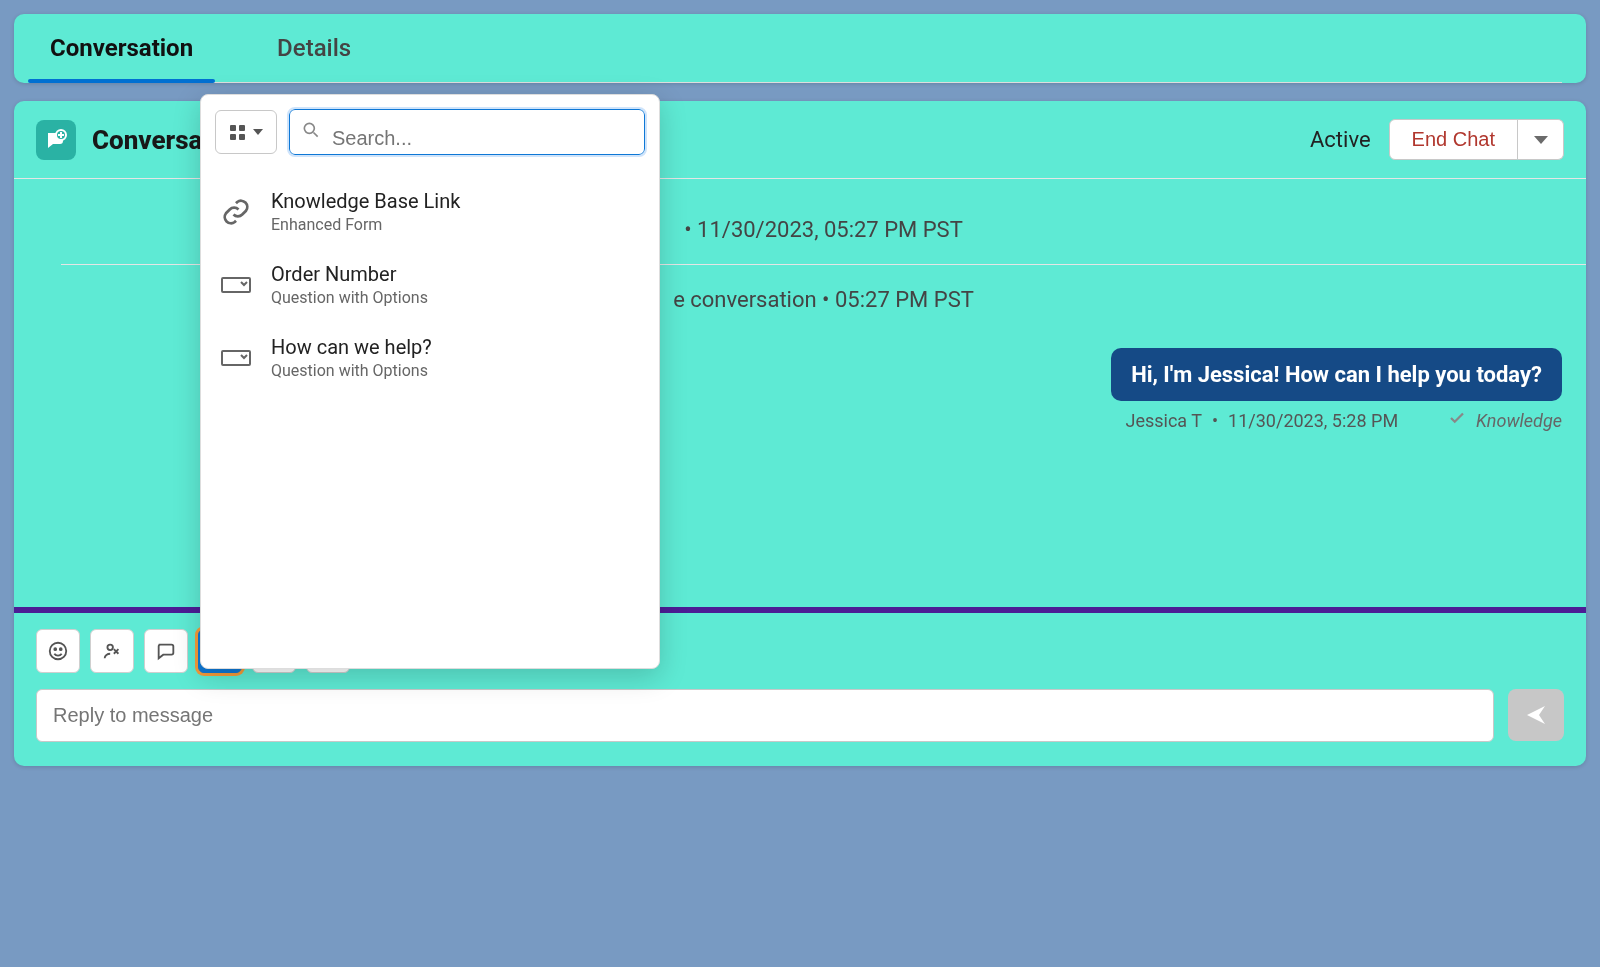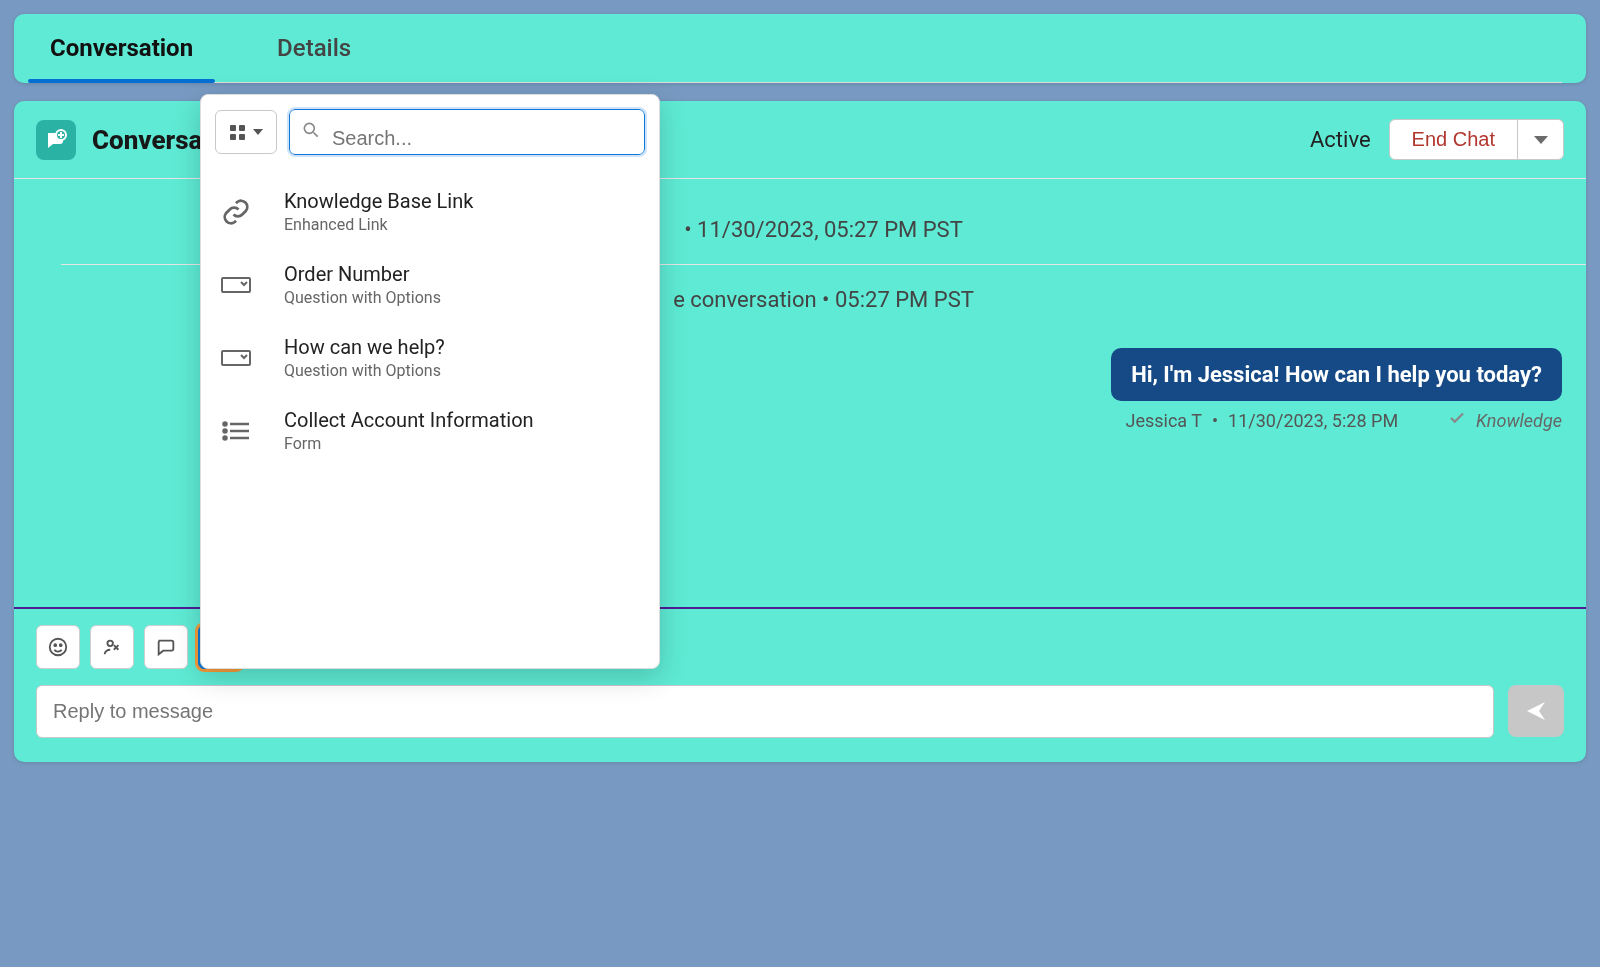--- a/index.html
+++ b/index.html
@@ -22,40 +22,40 @@
 .end-chat-btn{border:1px solid #c8c8c8;background:#fff;color:#b1372e;font-size:20px;padding:8px 22px;border-radius:6px 0 0 6px;cursor:pointer;}
 .end-chat-caret{border:1px solid #c8c8c8;border-left:none;background:#fff;width:46px;border-radius:0 6px 6px 0;display:flex;align-items:center;justify-content:center;cursor:pointer;}
 .divider{height:1px;background:#e5e5e5;}
 .thread{padding:28px 24px 40px 24px;min-height:360px;margin-left:47px;}
 .sys-line{color:#444;font-size:22px;text-align:center;margin:10px 0 8px 0;}
 .thread .divider{margin:22px -24px;}
 .msg-wrap{display:flex;justify-content:flex-end;margin-top:36px;font-weight:bold;}
 .bubble{background:#154a86;color:#fff;font-size:22px;padding:14px 20px;border-radius:10px;max-width:70%;}
 .msg-meta{display:flex;justify-content:flex-end;gap:10px;color:#555;font-size:18px;margin-top:8px;align-items:center;}
 .msg-meta .deliv{font-style:italic;color:#666;}
-.composer{padding:16px 22px 24px 22px;border-top:2px solid #4c1d95;}
+.composer{padding:16px 22px 24px 22px;border-top:6px solid #4c1d95;}
 .tool-row{display:flex;gap:10px;margin-bottom:16px;}
 .tool-btn{width:44px;height:44px;border:1px solid #cfcfcf;border-radius:6px;background:#fff;display:flex;align-items:center;justify-content:center;cursor:pointer;}
 .tool-btn svg{stroke:#555;}
 .tool-btn.active{background:#0e78d6;border-color:#0e78d6;box-shadow:0 0 0 3px #f59b3a;}
 .tool-btn.active svg{stroke:#fff;}
 .reply-row{display:flex;gap:14px;}
 .reply-input{flex:1;border:1px solid #c8c8c8;border-radius:6px;font-size:20px;padding:14px 16px;color:#777;}
 .send-btn{width:56px;height:52px;border:none;border-radius:8px;background:#c7c7c7;display:flex;align-items:center;justify-content:center;cursor:pointer;}
 
 .popover{position:absolute;top:94px;left:200px;width:460px;min-height:575px;background:#fff;border:1px solid #ddd;border-radius:8px;box-shadow:0 8px 28px rgba(0,0,0,.18);padding:14px;box-sizing:border-box;z-index:50;}
 .pop-top{display:flex;gap:12px;align-items:center;margin-bottom:20px;}
 .grid-btn{width:62px;height:44px;border:1px solid #c8c8c8;border-radius:6px;background:#fff;display:flex;align-items:center;justify-content:center;gap:4px;cursor:pointer;}
 .grid-dots{display:grid;grid-template-columns:repeat(2,6px);grid-template-rows:repeat(2,6px);gap:3px;}
 .grid-dots span{width:6px;height:6px;background:#555;border-radius:1px;}
 .grid-caret{width:0;height:0;border-left:5px solid transparent;border-right:5px solid transparent;border-top:6px solid #555;margin-left:4px;}
 .search-wrap{flex:1;position:relative;}
 .search-wrap input{width:100%;box-sizing:border-box;height:46px;border:1px solid #0e78d6;border-radius:6px;outline:2px solid #cfe4fb;padding:12px 14px 0 42px;font-size:20px;}
 .search-wrap .sicon{position:absolute;left:12px;top:50%;transform:translateY(-50%);}
-.pop-item{display:flex;align-items:center;gap:31px;padding:14px 4px;cursor:pointer;border-radius:6px;}
+.pop-item{display:flex;align-items:center;gap:18px;padding:14px 4px;cursor:pointer;border-radius:6px;}
 .pi-icon{width:34px;display:flex;justify-content:center;}
 .pi-text .t1{font-size:20px;color:#222;}
 .pi-text .t2{font-size:16px;color:#666;margin-top:2px;}
 </style>
 </head>
 <body>
 
 <div class="card tabs-card">
   <div class="tabs-row">
     <div class="tab active">Conversation</div>
@@ -186,21 +186,21 @@
 
   <div class="pop-item">
     <div class="pi-icon">
       <svg width="30" height="30" viewBox="0 0 24 24" fill="none" stroke="#666" stroke-width="2.2">
           <path d="M10 14a5 5 0 0 0 7 0l3-3a5 5 0 0 0-7-7l-1 1"></path>
           <path d="M14 10a5 5 0 0 0-7 0l-3 3a5 5 0 0 0 7 7l1-1"></path>
         </svg>
     </div>
     <div class="pi-text">
       <div class="t1">Knowledge Base Link</div>
-      <div class="t2">Enhanced Link</div>
+      <div class="t2">Enhanced Form</div>
     </div>
   </div>
 
   <div class="pop-item">
     <div class="pi-icon">
       <svg width="30" height="22" viewBox="0 0 30 22" fill="none" stroke="#666" stroke-width="2">
           <rect x="1" y="4" width="28" height="14" rx="1"></rect>
           <path d="M22 8l3 3 3-3" transform="translate(-2 0)"></path>
         </svg>
     </div>
@@ -216,30 +216,14 @@
           <rect x="1" y="4" width="28" height="14" rx="1"></rect>
           <path d="M22 8l3 3 3-3" transform="translate(-2 0)"></path>
         </svg>
     </div>
     <div class="pi-text">
       <div class="t1">How can we help?</div>
       <div class="t2">Question with Options</div>
     </div>
   </div>
 
-  <div class="pop-item">
-    <div class="pi-icon">
-      <svg width="30" height="24" viewBox="0 0 30 24" fill="none" stroke="#666" stroke-width="2.5">
-          <circle cx="4" cy="5" r="1.5" fill="#666"></circle>
-          <line x1="9" y1="5" x2="28" y2="5"></line>
-          <circle cx="4" cy="12" r="1.5" fill="#666"></circle>
-          <line x1="9" y1="12" x2="28" y2="12"></line>
-          <circle cx="4" cy="19" r="1.5" fill="#666"></circle>
-          <line x1="9" y1="19" x2="28" y2="19"></line>
-        </svg>
-    </div>
-    <div class="pi-text">
-      <div class="t1">Collect Account Information</div>
-      <div class="t2">Form</div>
-    </div>
-  </div>
 
 </div>
 
 </body></html>

